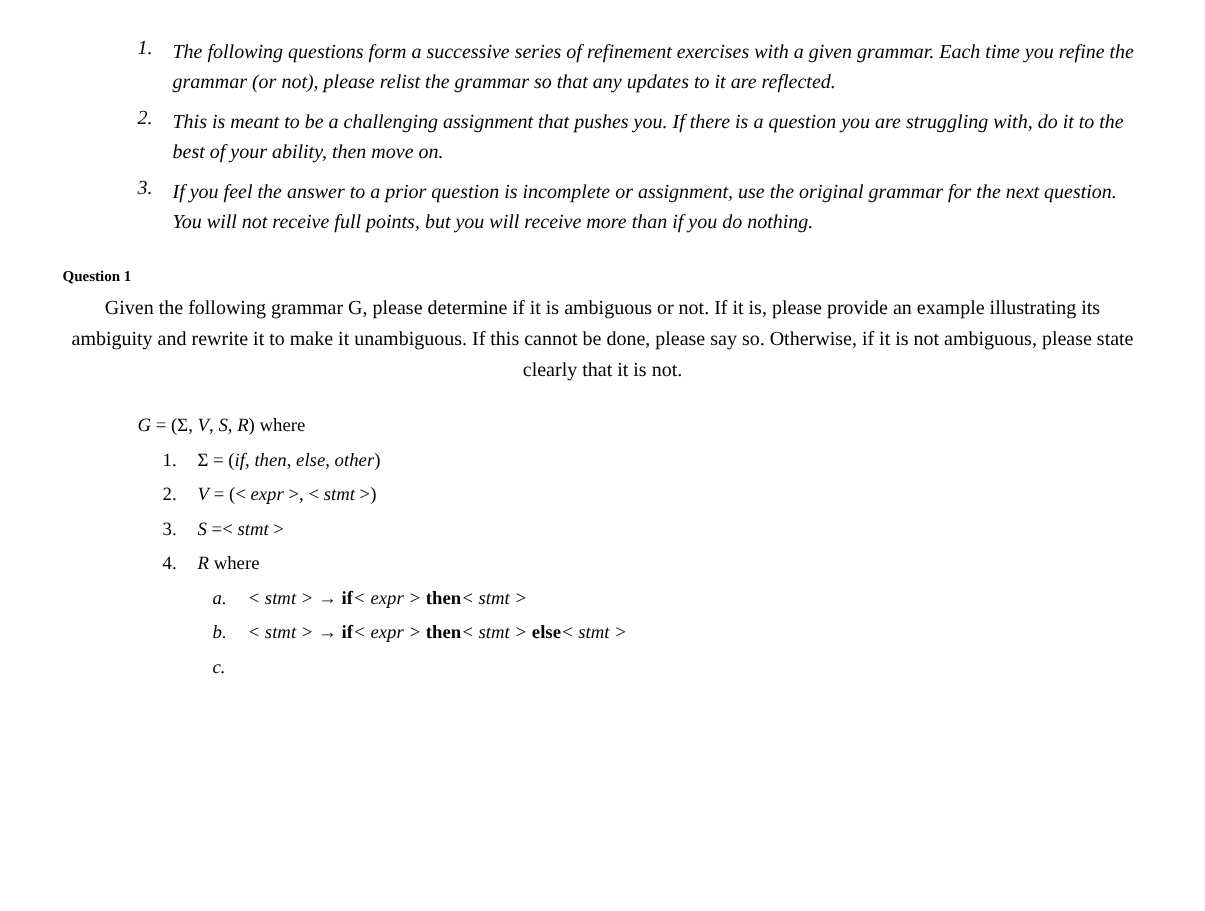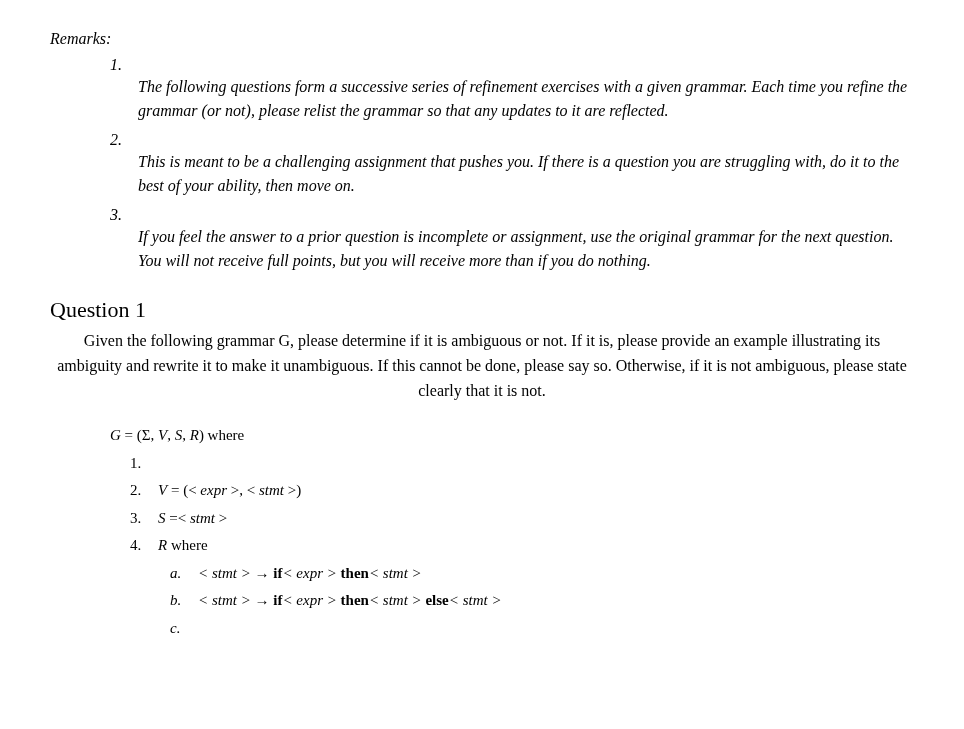--- a/index.html
+++ b/index.html
@@ -35,29 +35,28 @@
       font-style: italic;
     }
 
     .remarks-list li .num {
       min-width: 28px;
       font-style: italic;
     }
 
     .remarks-list li .text {
       line-height: 1.5;
-      margin-top: 19px;
     }
 
     .question-title {
-      font-weight: normal;
+      font-weight: bold;
       font-style: normal;
       font-family: "Times New Roman", Times, serif;
       margin-bottom: 6px;
-      font-size: 22px;
+      font-size: 12px;
     }
 
     .question-body {
       font-family: "Times New Roman", Times, serif;
       font-size: 16px;
       line-height: 1.55;
       margin-bottom: 20px;
       text-align: center;
     }
 
@@ -117,21 +116,20 @@
     }
 
     .arrow {
       font-style: normal;
     }
   </style>
 </head>
 <body>
 
 <div>
-  <div class="remarks-label">Remarks:</div>
   <ol class="remarks-list">
     <li>
       <span class="num">1.</span>
       <span class="text">The following questions form a successive series of refinement exercises with a given grammar. Each time you refine the grammar (or not), please relist the grammar so that any updates to it are reflected.</span>
     </li>
     <li>
       <span class="num">2.</span>
       <span class="text">This is meant to be a challenging assignment that pushes you. If there is a question you are struggling with, do it to the best of your ability, then move on.</span>
     </li>
     <li>
@@ -145,20 +143,21 @@
   <div class="question-title">Question 1</div>
   <div class="question-body">Given the following grammar G, please determine if it is ambiguous or not. If it is, please provide an example illustrating its ambiguity and rewrite it to make it unambiguous. If this cannot be done, please say so. Otherwise, if it is not ambiguous, please state clearly that it is not.</div>
 
   <div class="grammar-block">
     <div class="grammar-line">
       <em>G</em> = (Σ, <em>V</em>, <em>S</em>, <em>R</em>) where
     </div>
     <ul class="grammar-list">
       <li>
         <span class="gnum">1.</span>
+        <span>Σ = (<em>if</em>, <em>then</em>, <em>else</em>, <em>other</em>)</span>
       </li>
       <li>
         <span class="gnum">2.</span>
         <span><em>V</em> = (&lt; <em>expr</em> &gt;,  &lt; <em>stmt</em> &gt;)</span>
       </li>
       <li>
         <span class="gnum">3.</span>
         <span><em>S</em> =&lt; <em>stmt</em> &gt;</span>
       </li>
       <li>

